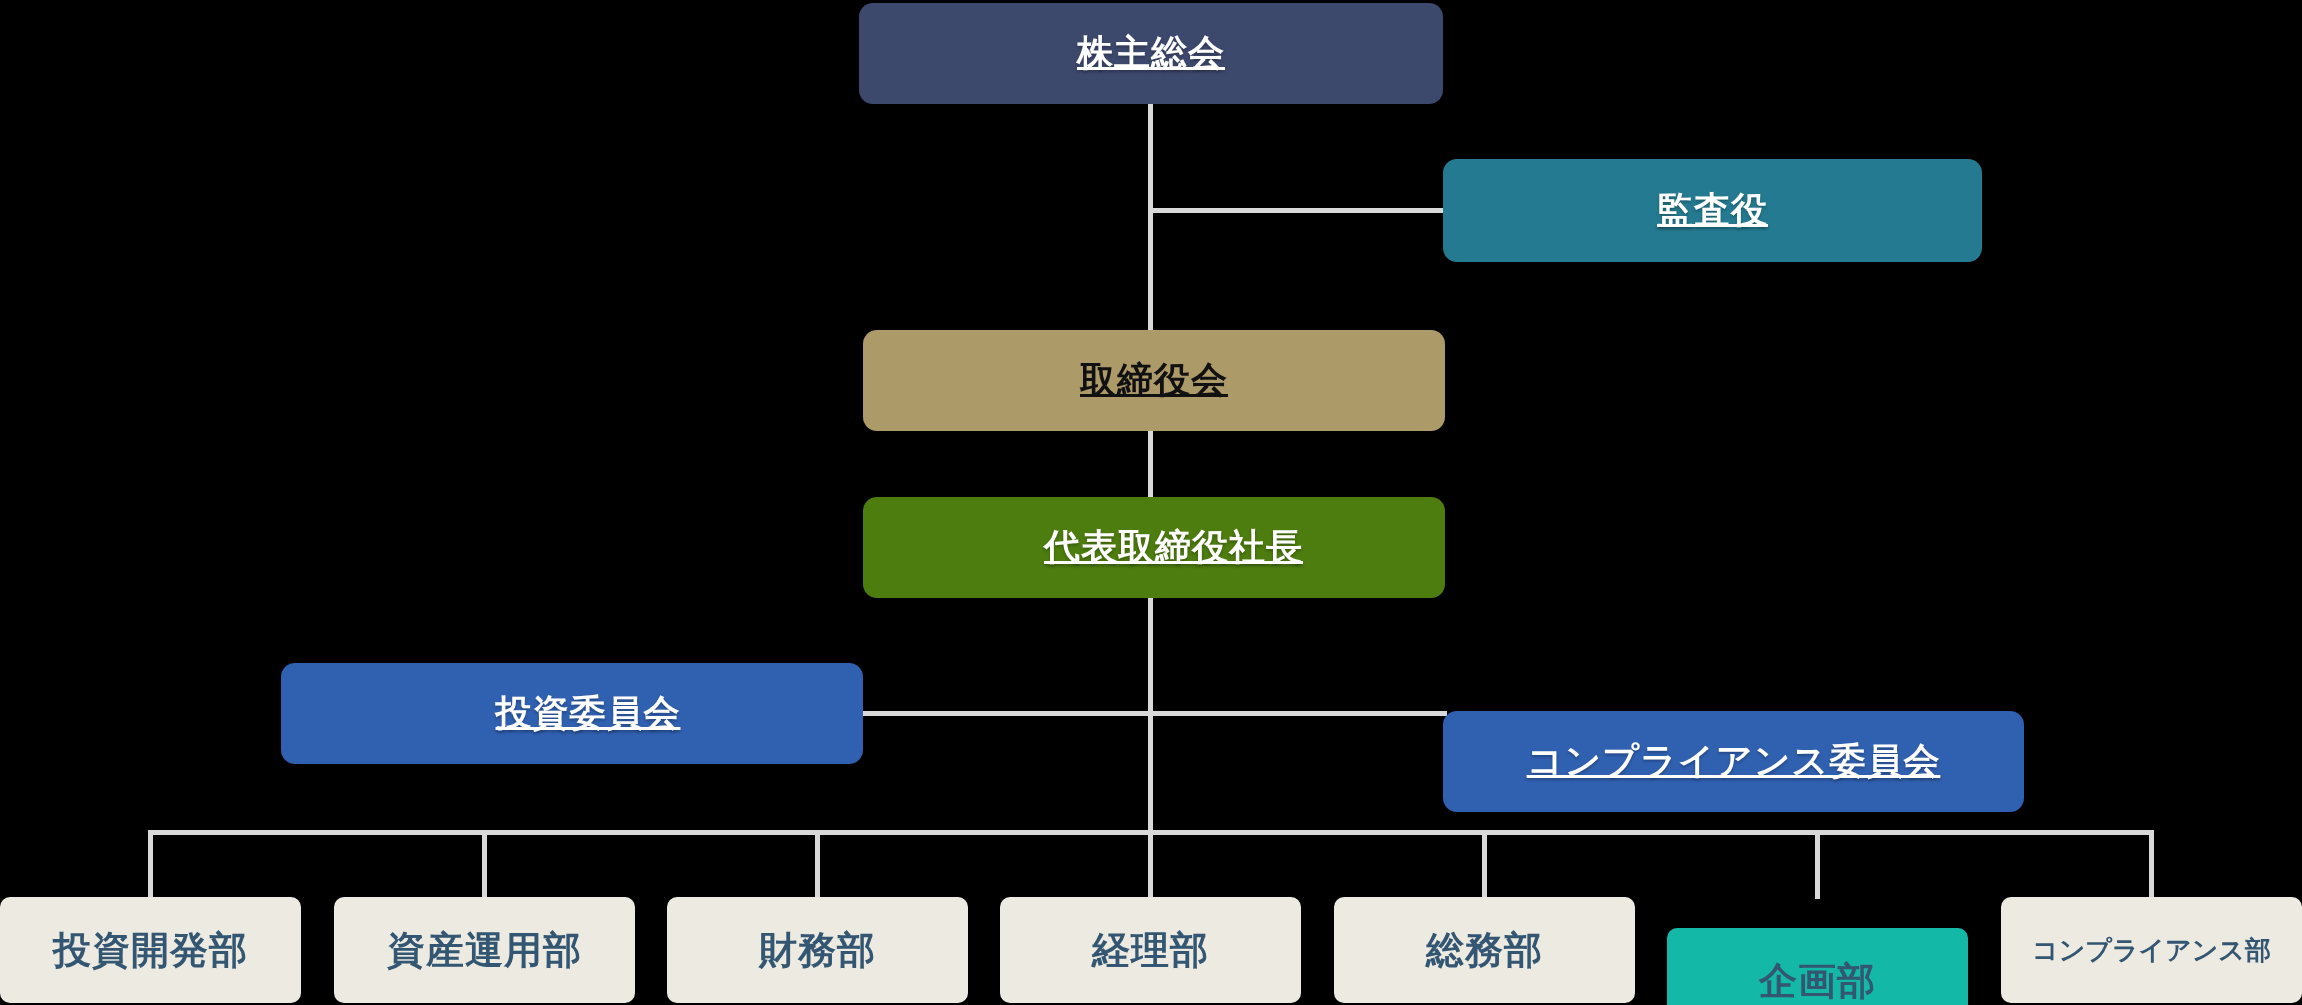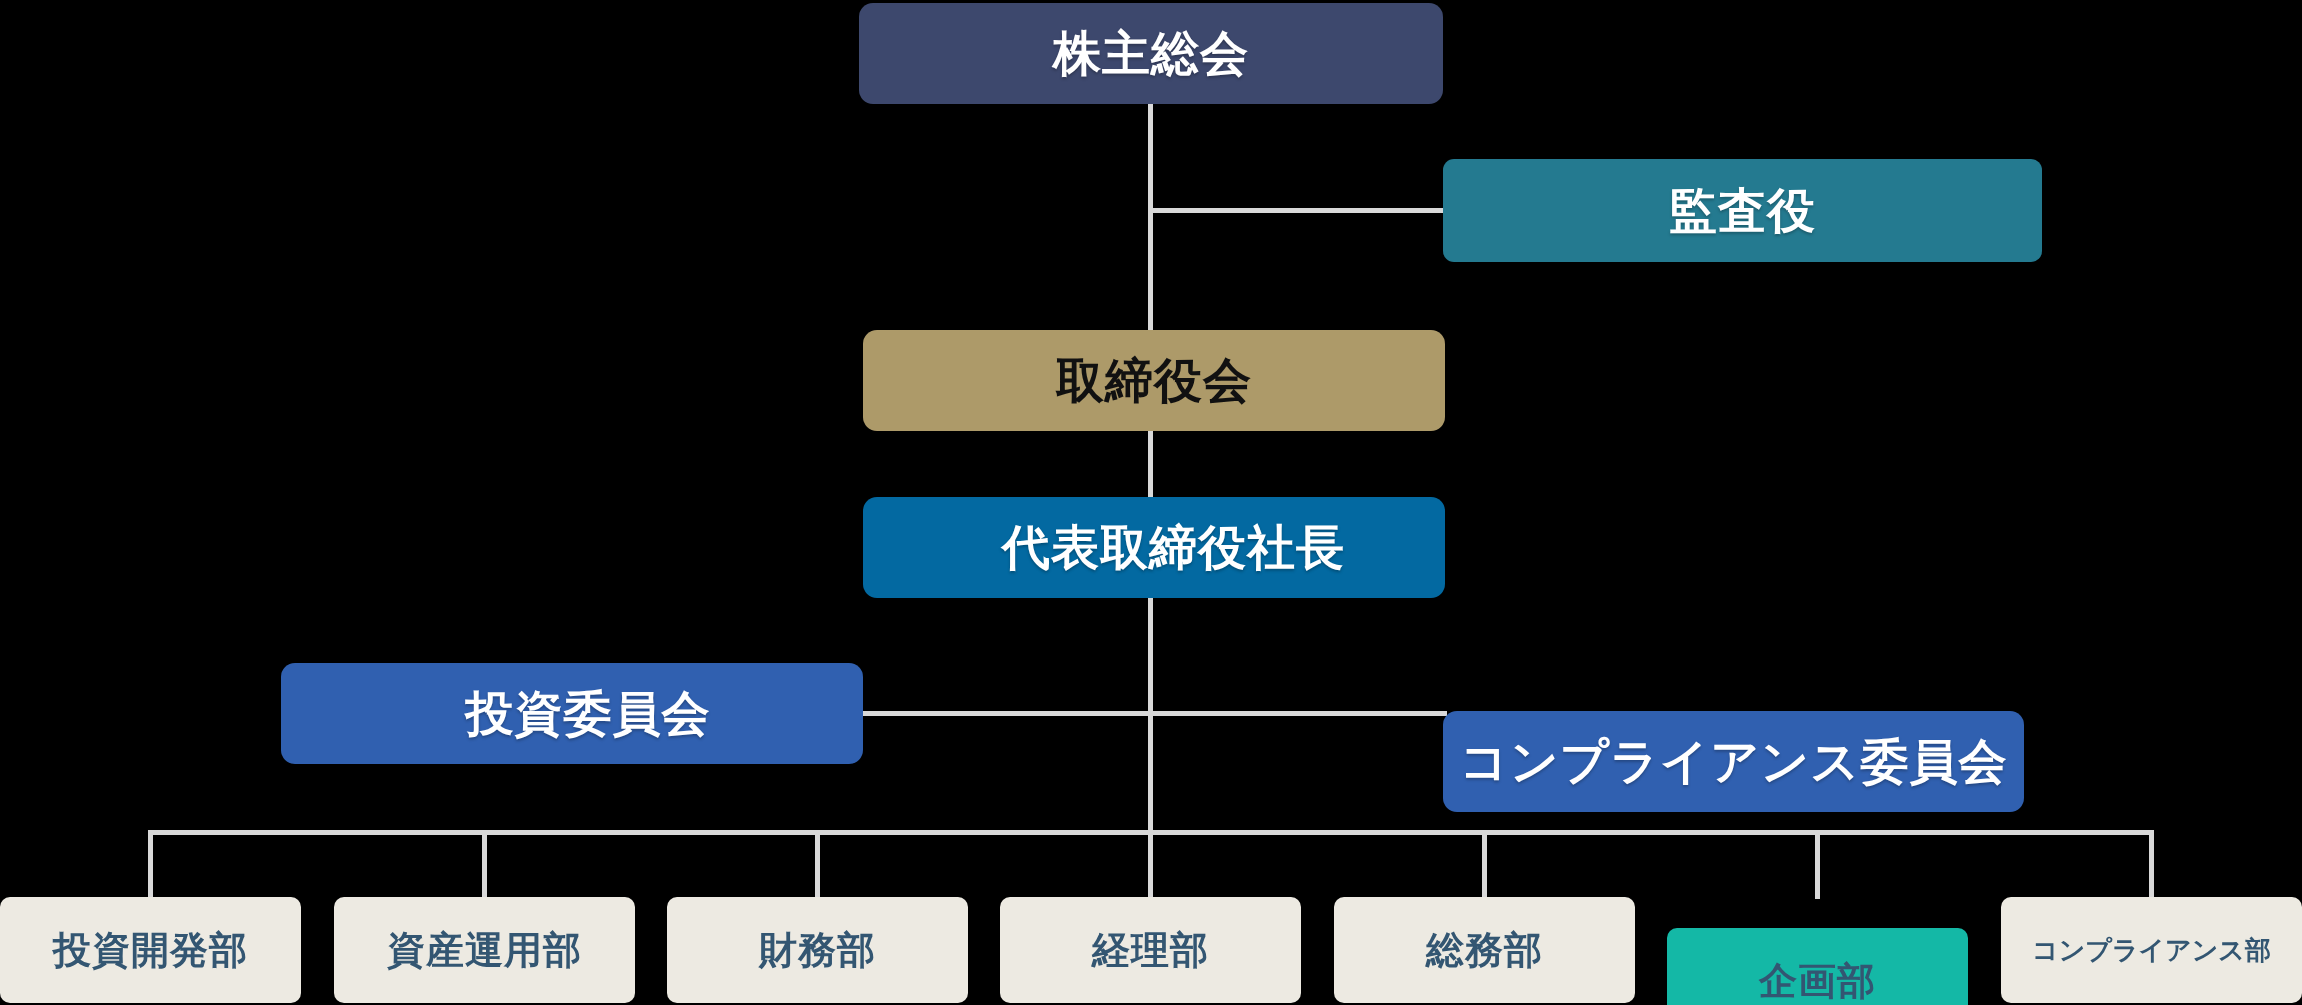--- a/index.html
+++ b/index.html
@@ -33,28 +33,29 @@
   .line.drop.d7 { left: 2149px; }
 
   
   .node {
     position: absolute;
     z-index: 2;
     display: flex;
     align-items: center;
     justify-content: center;
     border-radius: 14px;
-    font-size: 48px;
+    font-size: 36px;
     font-weight: bold;
     letter-spacing: 1px;
     text-shadow: 0 2px 3px rgba(0,0,0,0.25);
     box-sizing: border-box;
+    text-decoration: underline;
   }
   .node.shareholders { left: 859px;  top: 3px;   width: 584px; height: 101px; }
-  .node.auditor      { left: 1443px; top: 159px; width: 599px; height: 103px; border-radius: 11px; }
+  .node.auditor      { left: 1443px; top: 159px; width: 539px; height: 103px; }
   .node.board        { left: 863px;  top: 330px; width: 582px; height: 101px; text-shadow: none; }
   .node.president    { left: 863px;  top: 497px; width: 582px; height: 101px; }
   .node.inv-comm     { left: 281px;  top: 663px; width: 582px; height: 101px; }
   .node.comp-comm    { left: 1443px; top: 663px; width: 581px; height: 101px; margin-top: 48px; }
 
   
   .dept {
     position: absolute;
     z-index: 2;
     top: 897px;
@@ -93,21 +94,21 @@
   <div class="line drop d5" style="background-color: rgb(217, 217, 217);"></div>
   <div class="line drop d6" style="background-color: rgb(217, 217, 217);"></div>
   <div class="line drop d7" style="background-color: rgb(217, 217, 217);"></div>
 
   <div class="node shareholders" style="background-color: rgb(61, 72, 109); color: rgb(255, 255, 255);">株主総会</div>
 
   <div class="node auditor" style="background-color: rgb(36, 122, 144); color: rgb(255, 255, 255);">監査役</div>
 
   <div class="node board" style="background-color: rgb(173, 154, 105); color: rgb(17, 17, 17);">取締役会</div>
 
-  <div class="node president" style="background-color: #0369a1; color: rgb(255, 255, 255); padding-left: 39px;">代表取締役社長</div>
+  <div class="node president" style="background-color: #4d7c0f; color: rgb(255, 255, 255); padding-left: 39px;">代表取締役社長</div>
 
   <div class="node inv-comm" style="background-color: rgb(48, 96, 176); color: rgb(255, 255, 255); padding-left: 32px;">投資委員会</div>
 
   <div class="node comp-comm" style="background-color: rgb(48, 96, 176); color: rgb(255, 255, 255);">コンプライアンス委員会</div>
 
   <div class="dept p1" style="background-color: rgb(237, 234, 226); color: rgb(51, 86, 114);">投資開発部</div>
   <div class="dept p2" style="background-color: rgb(237, 234, 226); color: rgb(51, 86, 114);">資産運用部</div>
   <div class="dept p3" style="background-color: rgb(237, 234, 226); color: rgb(51, 86, 114);">財務部</div>
   <div class="dept p4" style="background-color: rgb(237, 234, 226); color: rgb(51, 86, 114); text-align: center;">経理部</div>
   <div class="dept p5" style="background-color: rgb(237, 234, 226); color: rgb(51, 86, 114);">総務部</div>

